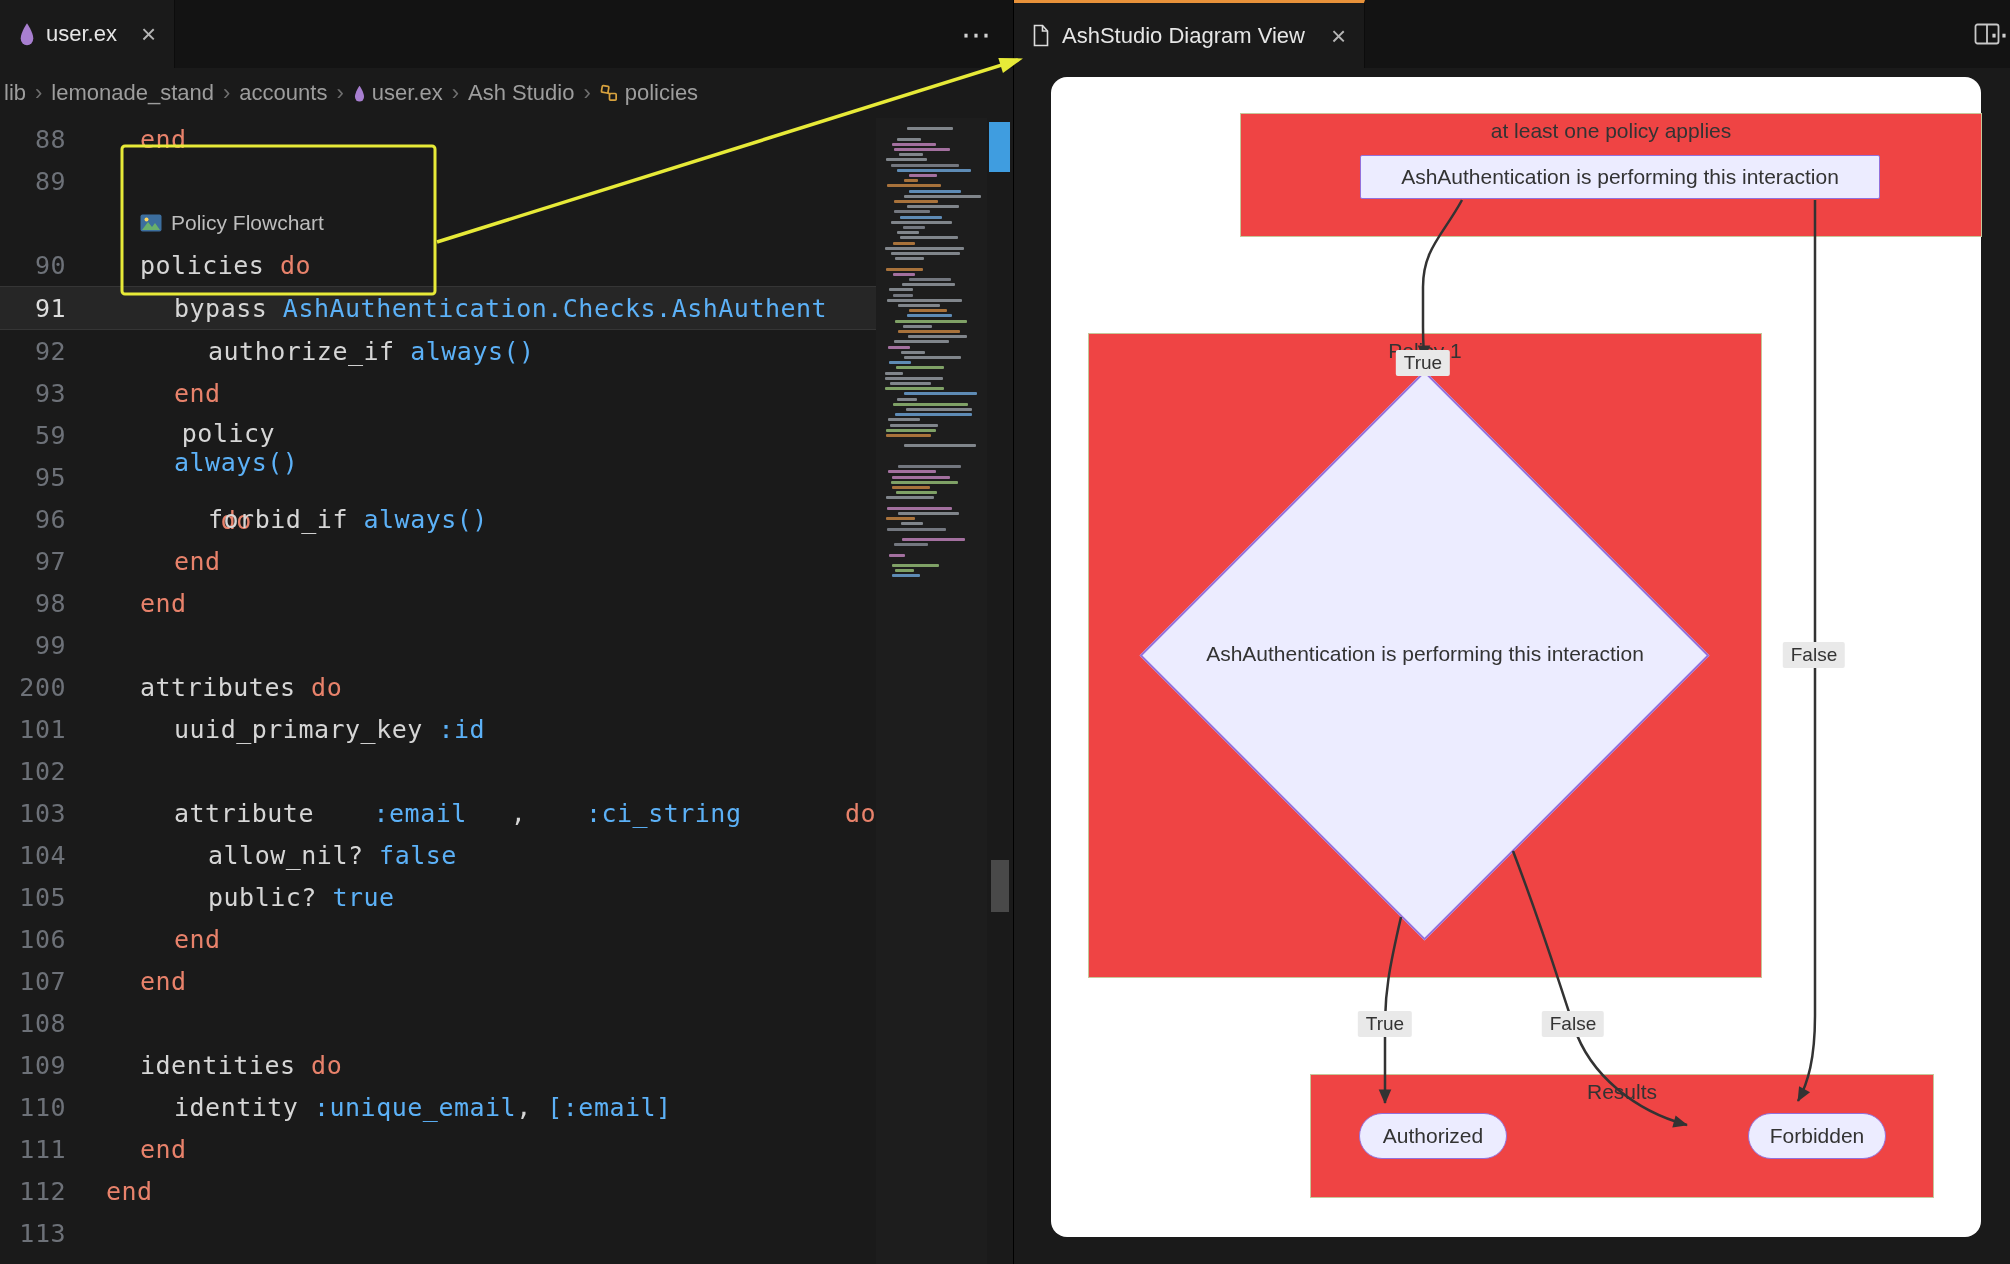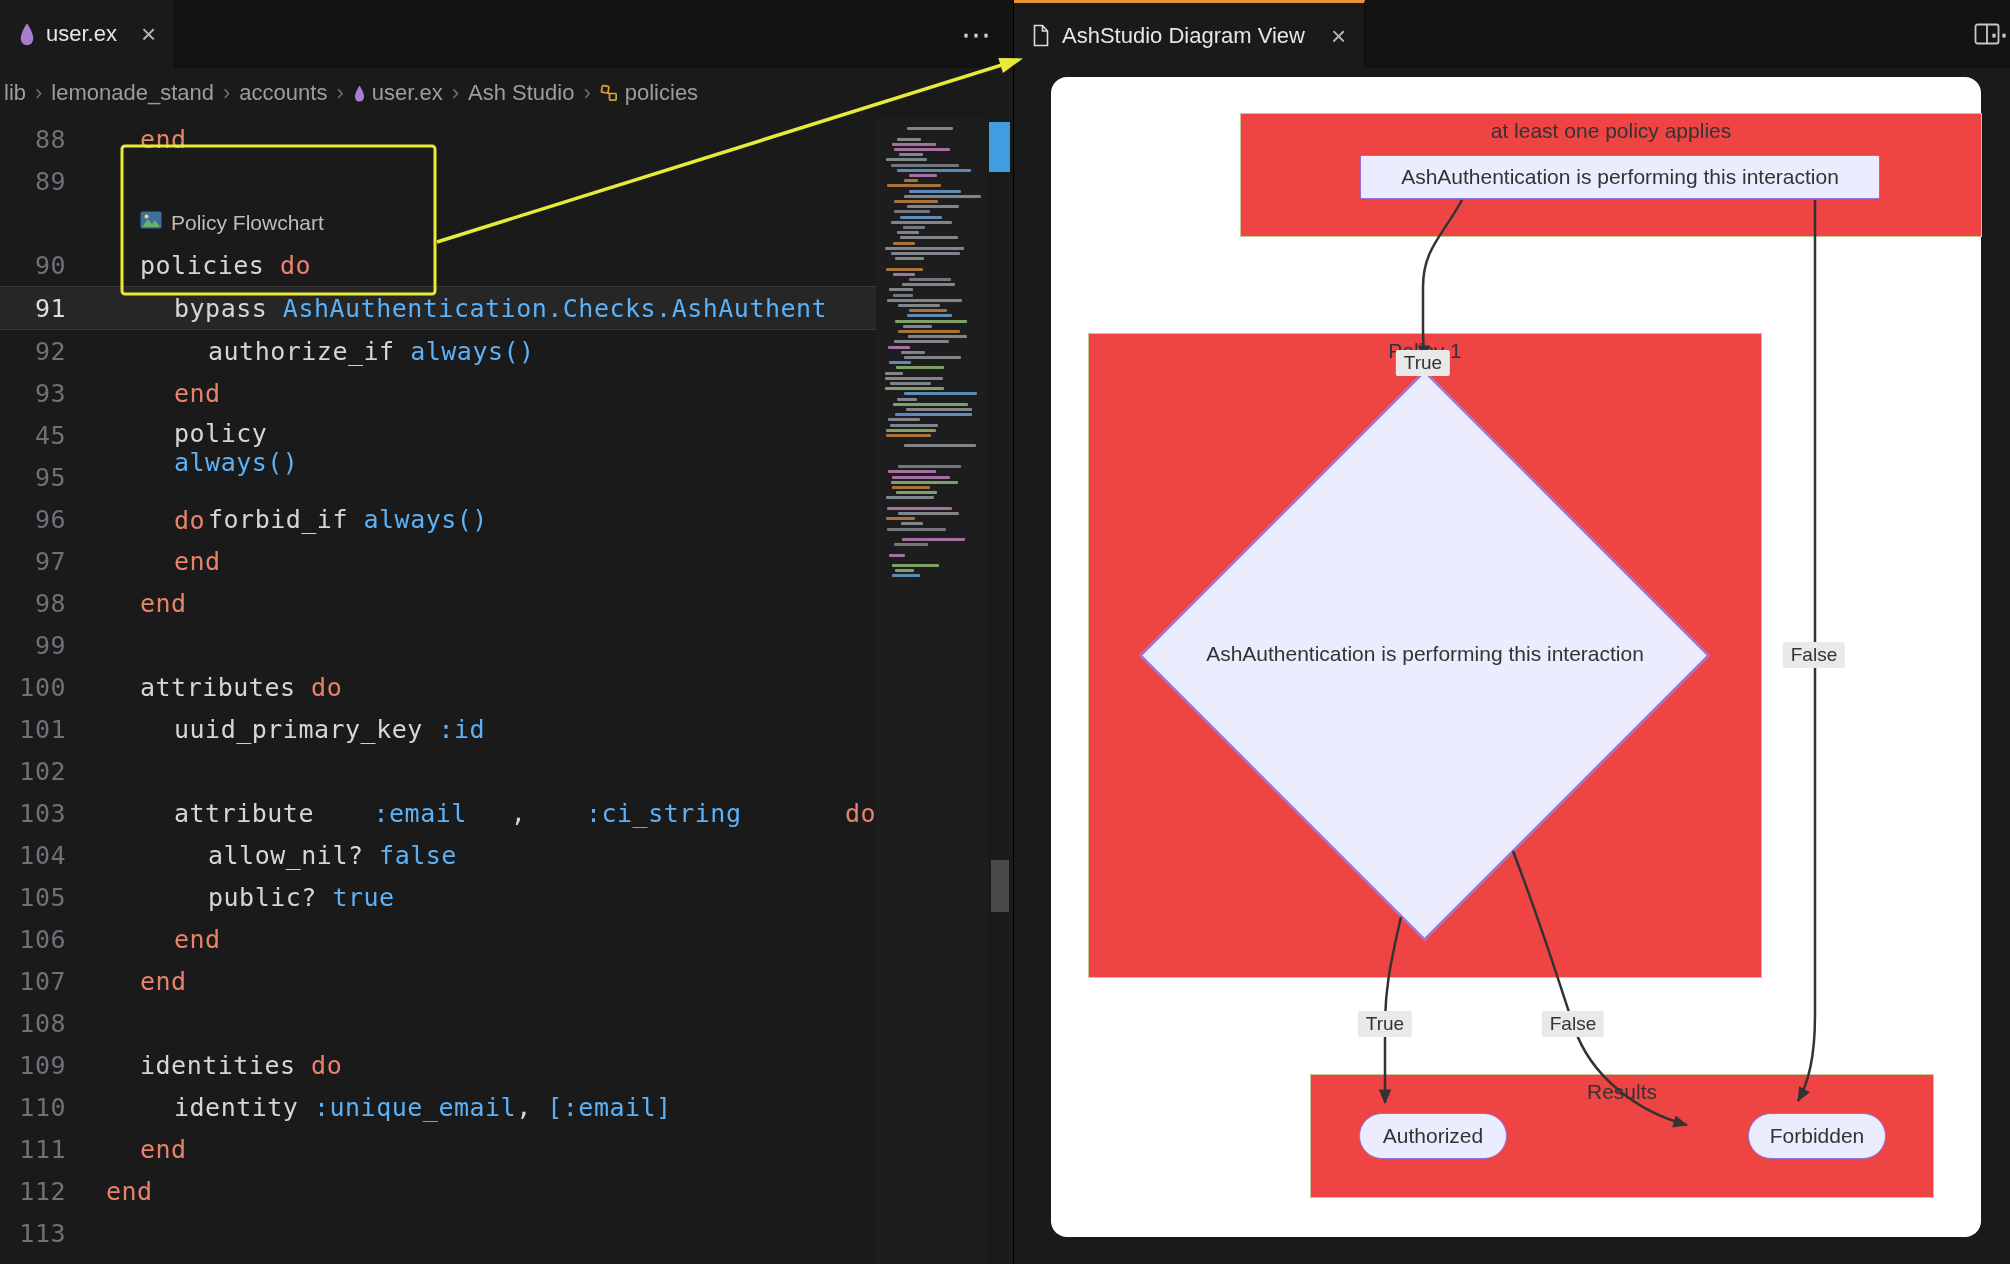--- a/index.html
+++ b/index.html
@@ -16,21 +16,21 @@
   .breadcrumb .sep{color:#6f6f6f;font-size:22px;}
   .breadcrumb .bc-item{display:flex;align-items:center;gap:6px;}
 
   .editor-body{position:absolute;top:118px;left:0;right:0;bottom:0;background:#1a1a1a;}
   .code-scroll{position:absolute;left:0;top:0;right:137px;bottom:0;overflow:hidden;
     font-family:"DejaVu Sans Mono",monospace;font-size:25px;letter-spacing:.5px;}
   .crow{height:42px;display:flex;align-items:center;white-space:pre;}
   .crow.current{background:rgba(255,255,255,.055);border-top:1px solid rgba(255,255,255,.07);border-bottom:1px solid rgba(255,255,255,.07);}
   .lnum{flex:none;width:80px;text-align:right;padding-right:14px;box-sizing:border-box;color:#6d7178;}
   .crow.current .lnum{color:#dcdcdc;}
-  .lcontent{display:flex;align-items:flex-start;}
+  .lcontent{display:flex;align-items:center;}
   .tok-p{color:#d6d6d6;} .tok-k{color:#e8826b;} .tok-b{color:#5cb1f7;}
   .lens{font-family:"Liberation Sans",sans-serif;font-size:21px;letter-spacing:0;color:#bdbdbd;gap:9px;}
 
   .minimap{position:absolute;top:0;right:26px;width:111px;bottom:0;overflow:hidden;background:#1d1d1d;}
   .mmbar{position:absolute;height:3px;border-radius:1px;}
   .ruler{position:absolute;top:0;right:0;width:26px;bottom:0;background:#1a1a1a;}
   .ruler-mark{position:absolute;top:4px;left:2px;width:21px;height:50px;background:#3f9de0;}
   .scroll-thumb{position:absolute;top:742px;left:4px;width:18px;height:52px;background:rgba(150,150,150,.38);}
 
   
@@ -118,27 +118,27 @@
           <div class="crow"><span class="lnum">89</span><span class="lcontent" style="padding-left: 26px;"></span></div>
           <div class="crow"><span class="lnum"></span><span class="lcontent lens" style="padding-left: 60px;"><svg class="icon-svg" width="22" height="18" viewBox="0 0 22 18">
                 <rect x="0.5" y="0.5" width="21" height="17" rx="2" fill="#3c6e9e"></rect>
                 <circle cx="6.5" cy="5.5" r="2" fill="#ffd75e"></circle>
                 <path d="M2 16 L8 8 L12 13 L15 9 L20 16 Z" fill="#69b06b"></path>
               </svg><span>Policy Flowchart</span></span></div>
           <div class="crow"><span class="lnum">90</span><span class="lcontent" style="padding-left: 60px;"><span class="tok-p">policies </span><span class="tok-k">do</span></span></div>
           <div class="crow current"><span class="lnum">91</span><span class="lcontent" style="padding-left: 94px;"><span class="tok-p">bypass </span><span class="tok-b">AshAuthentication.Checks.AshAuthent</span></span></div>
           <div class="crow"><span class="lnum">92</span><span class="lcontent" style="padding-left: 128px;"><span class="tok-p">authorize_if </span><span class="tok-b">always()</span></span></div>
           <div class="crow"><span class="lnum">93</span><span class="lcontent" style="padding-left: 94px;"><span class="tok-k">end</span></span></div>
-          <div class="crow"><span class="lnum">45</span><span class="lcontent" style="padding-left: 26px;"></span></div>
+          <div class="crow"><span class="lnum">59</span><span class="lcontent" style="padding-left: 26px;"></span></div>
           <div class="crow"><span class="lnum">95</span><span class="lcontent" style="padding-left: 94px; flex-direction: column;"><span class="tok-p">policy </span><span class="tok-b">always()</span><span class="tok-p"> </span><span class="tok-k">do</span></span></div>
           <div class="crow"><span class="lnum">96</span><span class="lcontent" style="padding-left: 128px;"><span class="tok-p">forbid_if </span><span class="tok-b">always()</span></span></div>
           <div class="crow"><span class="lnum">97</span><span class="lcontent" style="padding-left: 94px;"><span class="tok-k">end</span></span></div>
           <div class="crow"><span class="lnum">98</span><span class="lcontent" style="padding-left: 60px;"><span class="tok-k">end</span></span></div>
           <div class="crow"><span class="lnum">99</span><span class="lcontent" style="padding-left: 26px;"></span></div>
-          <div class="crow"><span class="lnum">100</span><span class="lcontent" style="padding-left: 60px;"><span class="tok-p">attributes </span><span class="tok-k">do</span></span></div>
+          <div class="crow"><span class="lnum">200</span><span class="lcontent" style="padding-left: 60px;"><span class="tok-p">attributes </span><span class="tok-k">do</span></span></div>
           <div class="crow"><span class="lnum">101</span><span class="lcontent" style="padding-left: 94px;"><span class="tok-p">uuid_primary_key </span><span class="tok-b">:id</span></span></div>
           <div class="crow"><span class="lnum">102</span><span class="lcontent" style="padding-left: 26px;"></span></div>
           <div class="crow"><span class="lnum">103</span><span class="lcontent" style="padding-left: 94px; gap: 44px;"><span class="tok-p">attribute </span><span class="tok-b">:email</span><span class="tok-p">, </span><span class="tok-b">:ci_string</span><span class="tok-p"> </span><span class="tok-k">do</span></span></div>
           <div class="crow"><span class="lnum">104</span><span class="lcontent" style="padding-left: 128px;"><span class="tok-p">allow_nil? </span><span class="tok-b">false</span></span></div>
           <div class="crow"><span class="lnum">105</span><span class="lcontent" style="padding-left: 128px;"><span class="tok-p">public? </span><span class="tok-b">true</span></span></div>
           <div class="crow"><span class="lnum">106</span><span class="lcontent" style="padding-left: 94px;"><span class="tok-k">end</span></span></div>
           <div class="crow"><span class="lnum">107</span><span class="lcontent" style="padding-left: 60px;"><span class="tok-k">end</span></span></div>
           <div class="crow"><span class="lnum">108</span><span class="lcontent" style="padding-left: 26px;"></span></div>
           <div class="crow"><span class="lnum">109</span><span class="lcontent" style="padding-left: 60px;"><span class="tok-p">identities </span><span class="tok-k">do</span></span></div>
           <div class="crow"><span class="lnum">110</span><span class="lcontent" style="padding-left: 94px;"><span class="tok-p">identity </span><span class="tok-b">:unique_email</span><span class="tok-p">, </span><span class="tok-b">[:email]</span></span></div>

